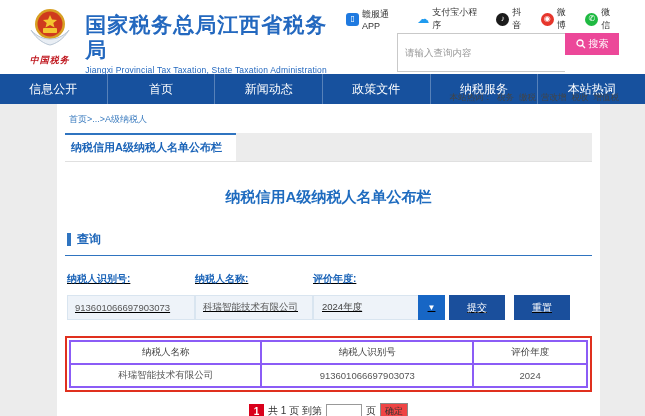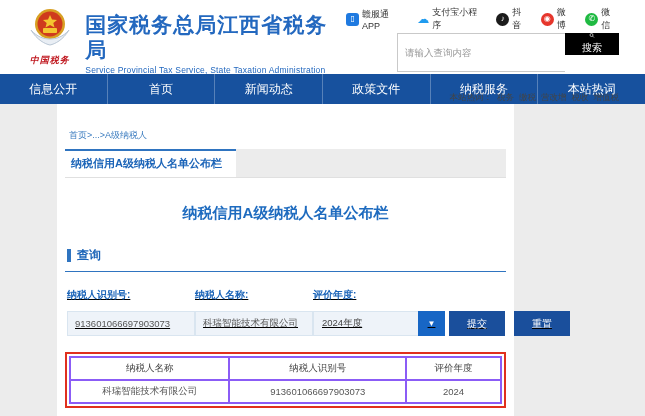--- a/index.html
+++ b/index.html
@@ -17,30 +17,30 @@
   .site-title { color:#2368bf; font-size:21px; font-weight:bold; letter-spacing:1px; line-height:1.2; }
   .site-subtitle { color:#2368bf; font-size:8.5px; margin-top:3px; letter-spacing:0.2px; }
   .header-right { display:flex; flex-direction:column; align-items:flex-end; padding-top:4px; }
   .social-row { display:flex; align-items:center; gap:11px; height:18px; }
   .social-link { display:flex; align-items:center; gap:3px; font-size:9px; color:#333; cursor:pointer; }
   .badge { width:13px; height:13px; border-radius:50%; color:#fff; font-size:8px; display:flex; align-items:center; justify-content:center; line-height:1; }
   .badge.square { border-radius:3px; }
   .search-row { display:flex; margin-top:5px; }
   .search-input { width:168px; height:39px; border:1px solid #c9c9c9; border-right:none; font-size:9.5px; padding:0 7px; color:#444; outline:none; }
   .search-input::placeholder { color:#999; }
-  .search-btn { width:54px; height:22px; background:#000000; color:#fff; font-size:10px; border:none; display:flex; align-items:center; justify-content:center; gap:3px; cursor:pointer;flex-direction:column; }
+  .search-btn { width:54px; height:22px; background:#ec4899; color:#fff; font-size:10px; border:none; display:flex; align-items:center; justify-content:center; gap:3px; cursor:pointer; }
   .hotwords { margin-top:20px; font-size:8.5px; color:#444; display:flex; gap:5px;align-items:center; }
   .hotword { cursor:pointer; color:#444; }
   
   .nav { background:#17519e; height:30px; display:flex; }
   .nav-item { flex:1; color:#fff; font-size:12px; display:flex; align-items:center; justify-content:center; cursor:pointer; border-left:1px solid rgba(255,255,255,0.28); }
   .nav-item:first-child { border-left:none; }
   
   .content-bg { background:#ececec; height:312px; }
-  .card { background:#fff; width:457px; margin-left:57px; height:100%; padding:16px 8px; }
+  .card { background:#fff; width:543px; margin-left:57px; height:100%; padding:0 8px; }
   .breadcrumb { color:#3a7bbf; font-size:9px; padding:9px 2px 7px 4px; }
   .tabbar { display:flex; background:#ececec; border-bottom:1px solid #e0e0e0; }
   .tab-active { background:#fff; border-top:2px solid #2f74c0; padding:5px 14px 6px 6px; color:#1b64b8; font-size:11px; font-weight:bold; }
   .page-title { text-align:center; color:#1e6bbf; font-size:15px; font-weight:bold; margin-top:26px; }
   .query-head { display:flex; align-items:center; gap:6px; margin:24px 0 0 2px; }
   .query-bar { width:4px; height:13px; background:#2f74c0; }
   .query-title { color:#1b64b8; font-size:12px; font-weight:bold; }
   .query-underline { border-bottom:1px solid #2f74c0; margin-top:7px; }
   
   .form-row { display:flex; margin-top:16px; padding:0 2px;text-decoration:underline; }
@@ -76,21 +76,21 @@
         <circle cx="23" cy="18" r="15" fill="#d8a023"></circle>
         <circle cx="23" cy="18" r="12.5" fill="#cf3a1d"></circle>
         <path d="M23 9 l2 4.5 5 0.4 -3.7 3 1.2 4.6 -4.5-2.6 -4.5 2.6 1.2-4.6 -3.7-3 5-0.4 z" fill="#f4c530"></path>
         <rect x="16" y="22" width="14" height="5" rx="1" fill="#f4c530"></rect>
         <path d="M4 24 C10 34, 18 38, 23 39 C28 38, 36 34, 42 24 C36 31, 29 33, 23 33 C17 33, 10 31, 4 24 z" fill="#e9eef4" stroke="#b9c6d4" stroke-width="1"></path>
       </svg>
       <div class="logo-caption">中国税务</div>
     </div>
     <div class="brand-text">
       <div class="site-title">国家税务总局江西省税务局</div>
-      <div class="site-subtitle">Service Provincial Tax Service, State Taxation Administration</div>
+      <div class="site-subtitle">Jiangxi Provincial Tax Taxation, State Taxation Administration</div>
     </div>
   </div>
 
   <div class="header-right">
     <div class="social-row">
       <span class="social-link">
         <span class="badge square" style="background:#1f7ae0">▯</span>
         <span>赣服通APP</span>
       </span>
       <span class="social-link">

